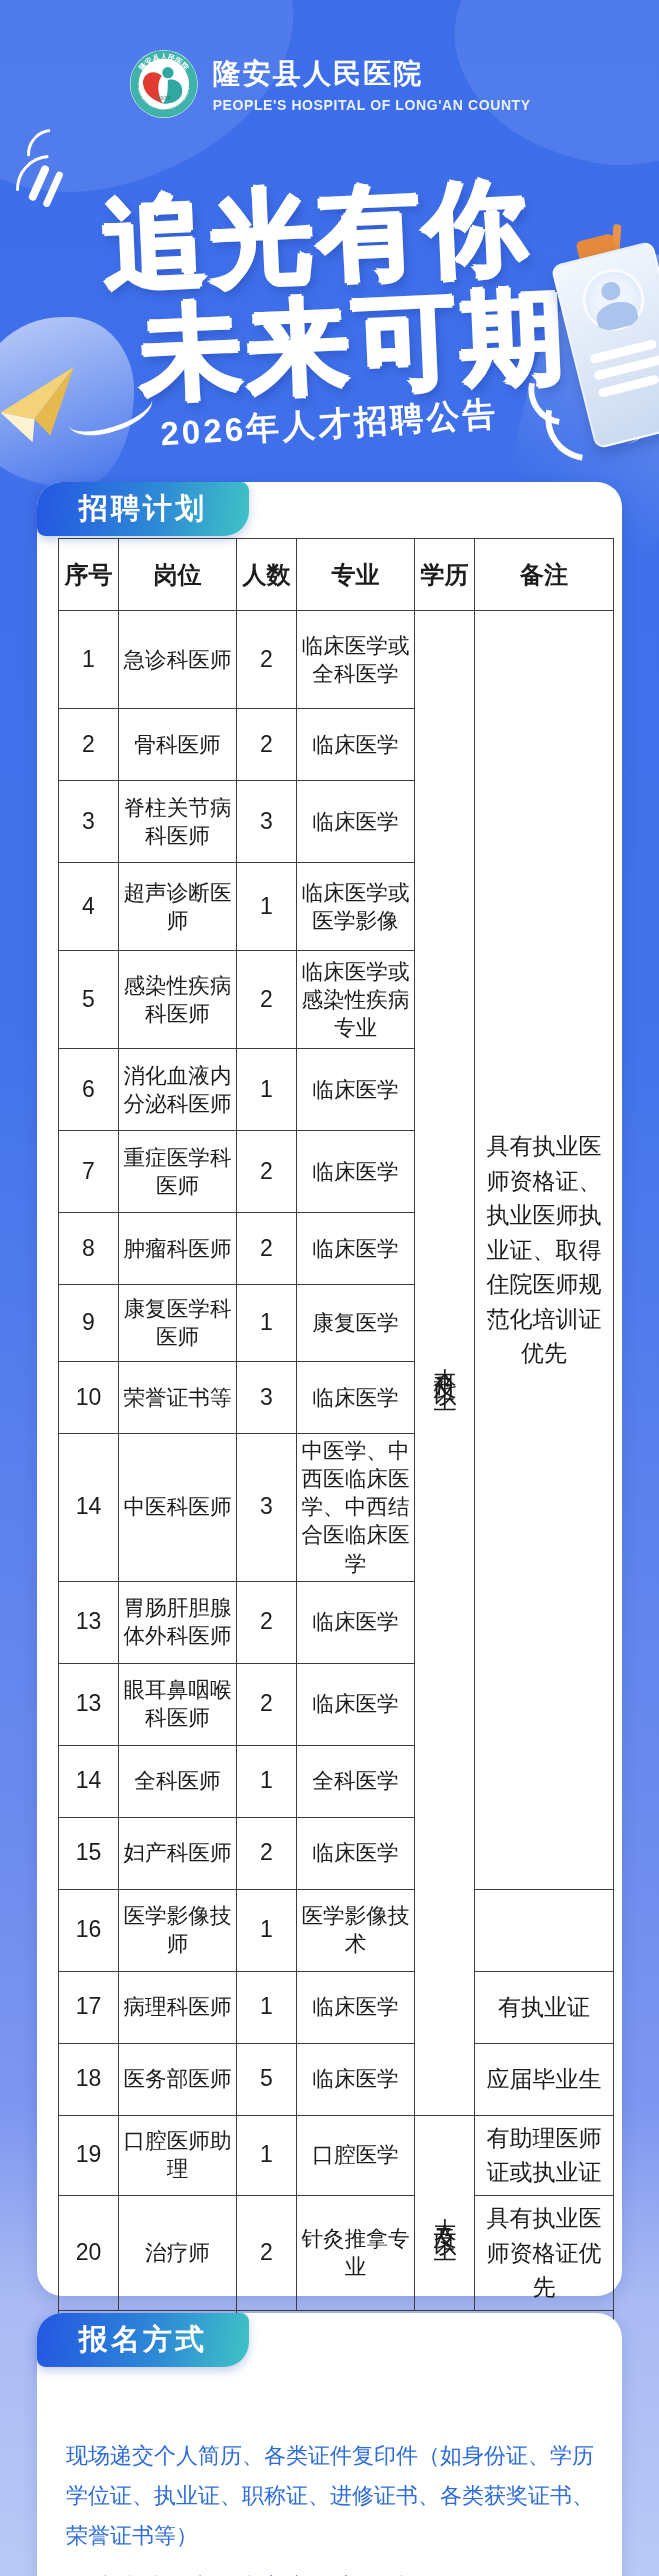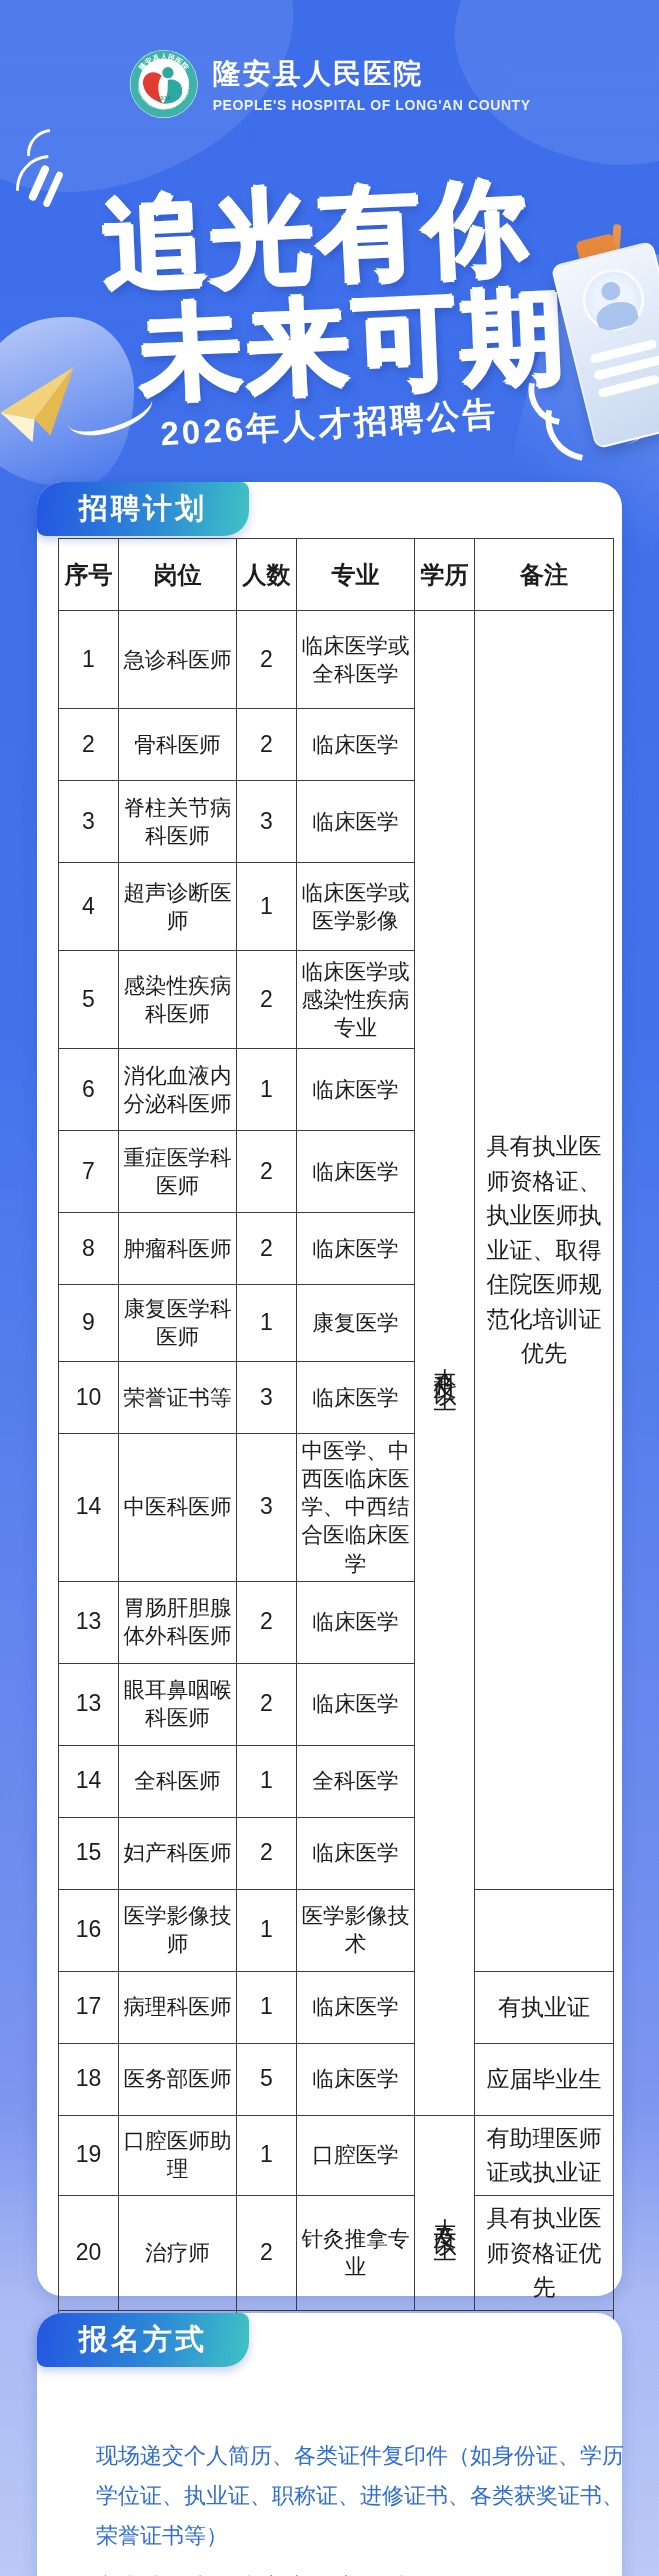--- a/index.html
+++ b/index.html
@@ -68,21 +68,21 @@
   #jobtable td.vtext{font-size:23px;letter-spacing:2.1px;}
   #jobtable td.vtext div{writing-mode:vertical-lr;text-orientation:upright;margin:0 auto;letter-spacing:5.2px;}
   #jobtable td.remark{font-size:23px;line-height:1.5;padding:5.2px 9.3px;}
   #jobtable tr.totalrow td{font-weight:500;font-size:24px;height:56px;}
   
   .pill{position:absolute;left:50%;transform:translateX(-50%);height:44px;padding:0 37px;border-radius:23px;
     background:linear-gradient(98deg,#2456e2 0%,#2e8bd5 58%,#3fc3c5 100%);
     color:#fff;font-size:23px;font-weight:700;letter-spacing:2.1px;line-height:44px;white-space:nowrap;box-shadow:0 4.1px 8.2px rgba(27,70,180,.22);}
   #pill-onsite{top:2379px;}
   .bluepara{position:absolute;left:66px;width:536px;color:#2e6cd9;font-size:22px;line-height:1.82;font-weight:500;}
-  #onsite-desc{top:2436px;margin-left:30px;}
+  #onsite-desc{top:2436px;}
   .blueline{position:absolute;left:66px;width:546px;color:#1d5bd4;font-size:24px;font-weight:700;letter-spacing:0.5px;}
   #addr{top:2572px;}
 </style>
 </head>
 <body>
 
 <div id="poster">
 
   <div class="swirl" id="swirl1"></div>
   <div class="swirl" id="swirl2"></div>

